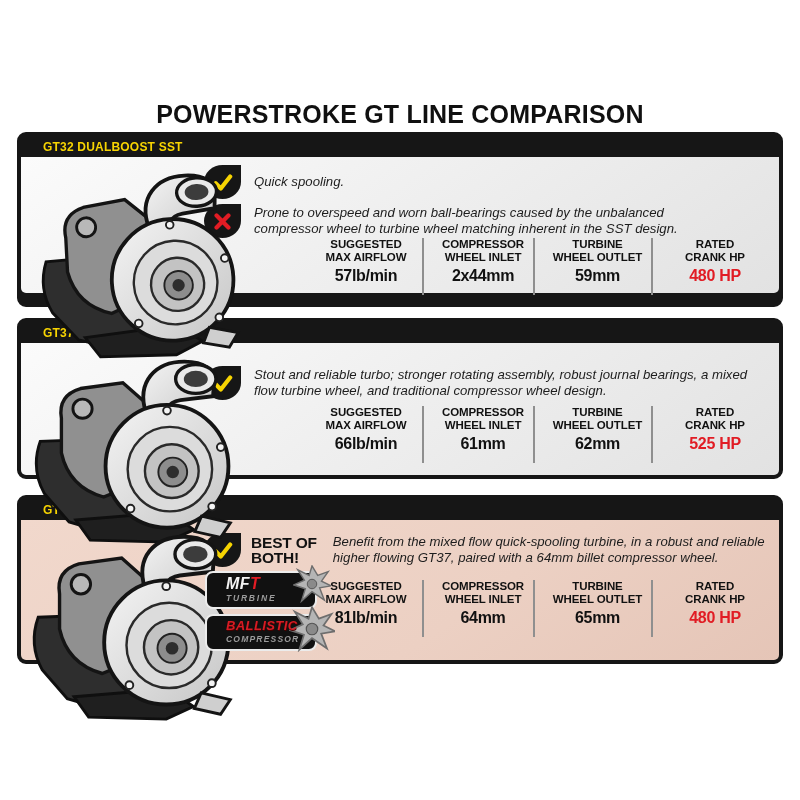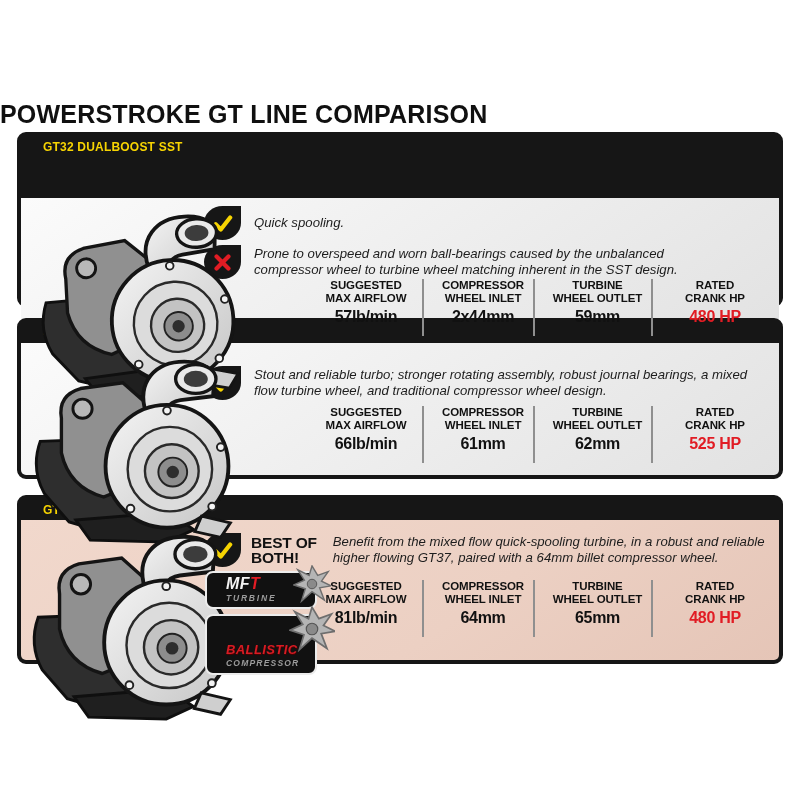--- a/index.html
+++ b/index.html
@@ -1,19 +1,19 @@
 <!DOCTYPE html>
 <html><head>
 <meta charset="utf-8">
 <style>
   * { margin:0; padding:0; box-sizing:border-box; }
   html,body { background:#ffffff; }
   .page { position:relative; width:800px; height:800px; background:#ffffff;
           font-family:"Liberation Sans", sans-serif; overflow:hidden; }
-  .page-title { position:absolute; top:100px; left:0; width:100%; text-align:left;
+  .page-title { position:absolute; top:100px; left:0; width:100%; text-align:center;
           font-size:25px; font-weight:800; color:#101010; letter-spacing:0.2px; }
 
   .section { position:absolute; left:17px; width:766px; border:4px solid #161616;
              border-radius:9px; background:#161616; }
   .sec-header { height:21px; display:flex; align-items:center; padding-left:22px;
                 background:#161616; }
   .sec-header .sec-title { font-size:12px; font-weight:800; color:#f7d402; letter-spacing:0.2px; }
   .sec-body { position:relative; width:100%; border-radius:0 0 5px 5px;
               background:linear-gradient(145deg,#fbfbfb 0%, #ececec 60%, #e2e2e2 100%); }
   .sec-body.salmon { background:linear-gradient(145deg,#f1d8cc 0%, #ecd0c3 60%, #e5c5b7 100%); }
@@ -40,21 +40,21 @@
 
   .badges { position:absolute; left:184px; z-index:4; width:112px; }
   .badge { position:relative; background:#111; border:2px solid #ececec; border-radius:8px;
            padding:3px 8px 4px 19px; margin-bottom:5px; min-height:35px; }
   .badge .wheel { position:absolute; z-index:0; }
   .badge .b-inner { position:relative; z-index:1; }
   .badge-line1 { font-style:italic; font-weight:800; font-size:16px; letter-spacing:0.5px; line-height:1; }
   .badge-line1 .white { color:#f4f4f4; } .badge-line1 .red { color:#e11c24; }
   .badge-sub { font-style:italic; font-weight:700; font-size:8.5px; color:#9c9c9c; letter-spacing:1.8px; line-height:1.2; margin-top:1px; }
   .badge-main-red { font-style:italic; font-weight:800; font-size:13px; color:#d71c24;
-                    letter-spacing:0.4px; line-height:1.1; text-shadow:0.5px 0.5px 0 #4a0000;margin-top:24px; }
+                    letter-spacing:0.4px; line-height:1.1; text-shadow:0.5px 0.5px 0 #4a0000; }
 </style>
 </head>
 <body>
 
 <svg width="0" height="0" style="position:absolute">
   <defs>
     <linearGradient id="gmetal" x1="0" y1="0" x2="1" y2="1">
       <stop offset="0" stop-color="#f4f4f4"></stop>
         <stop offset="1" stop-color="#c6c6c6"></stop>
     </linearGradient>
@@ -91,21 +91,21 @@
   </defs>
 </svg>
 
 <div class="page">
   <div class="page-title">POWERSTROKE GT LINE COMPARISON</div>
 
   <div class="section" style="top:132px; height:175px;">
     <div class="sec-header">
       <span class="sec-title">GT32 DUALBOOST SST</span>
     </div>
-    <div class="sec-body" style="height:136px;margin-top:41px;">
+    <div class="sec-body" style="height:136px;">
       <svg class="turbo" style="left:2px; top:12px; width:250px; height:190px; transform:rotate(-3deg);">
           <use href="#turboSym"></use>
         </svg>
       <div class="bullets" style="top:8px;">
         <div class="bullet">
           <span class="bullet-icon">
             <svg width="21" height="17">
                 <use href="#checkSym"></use>
               </svg>
           </span>

